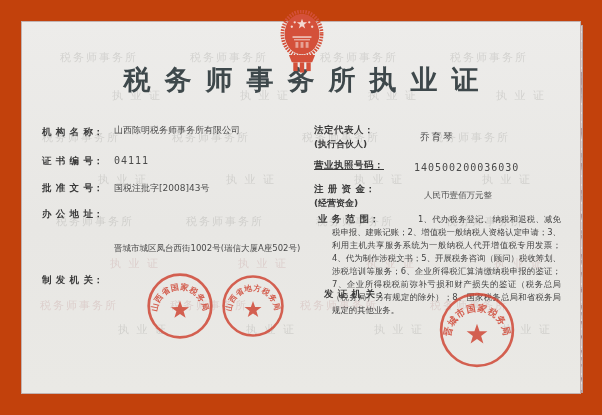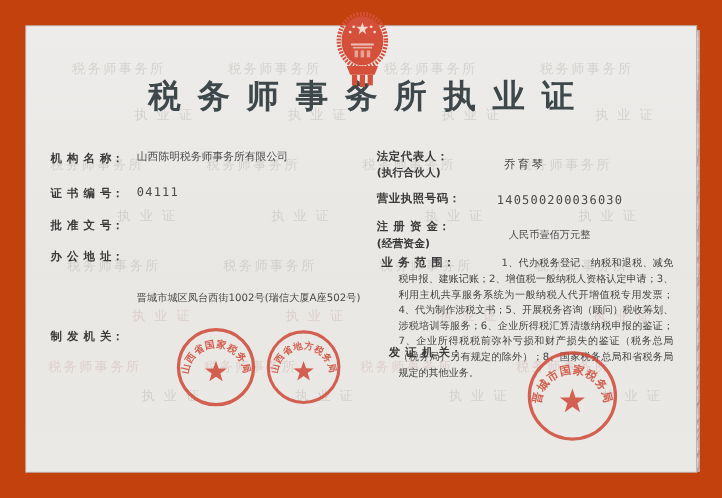--- a/index.html
+++ b/index.html
@@ -56,31 +56,32 @@
 
     <div class="title">税务师事务所执业证</div>
 
     <div class="lab" style="left:20px;top:104px;">机 构 名 称：</div>
     <div class="val" style="left:92px;top:102px;">山西陈明税务师事务所有限公司</div>
 
     <div class="lab" style="left:20px;top:133px;">证 书 编 号：</div>
     <div class="val num" style="left:92px;top:133px;font-size:10px;">04111</div>
 
     <div class="lab" style="left:20px;top:160px;">批 准 文 号：</div>
+    <div class="val" style="left:92px;top:160px;">国税注批字[2008]43号</div>
 
     <div class="lab" style="left:20px;top:186px;">办 公 地 址：</div>
     <div class="val" style="left:92px;top:187px;font-size:8.5px;margin-top:34px;">晋城市城区凤台西街1002号(瑞信大厦A座502号)</div>
 
     <div class="lab" style="left:20px;top:252px;">制 发 机 关：</div>
 
     <div class="lab" style="left:292px;top:102px;">法定代表人：</div>
     <div class="sub" style="left:292px;top:116px;">(执行合伙人)</div>
     <div class="val" style="left:398px;top:109px;font-size:9.5px;letter-spacing:2px;">乔育琴</div>
 
-    <div class="lab" style="left:292px;top:137px;">营业执照号码：</div>
+    <div class="lab" style="left:292px;top:137px;text-decoration:underline;">营业执照号码：</div>
     <div class="val num" style="left:392px;top:140px;font-size:10px;text-align:center;">140500200036030</div>
 
     <div class="lab" style="left:292px;top:161px;">注 册 资 金：</div>
     <div class="sub" style="left:292px;top:175px;">(经营资金)</div>
     <div class="val" style="left:402px;top:168px;font-size:8.5px;">人民币壹佰万元整</div>
 
     <div class="lab" style="left:296px;top:191px;">业 务 范 围：</div>
     <div class="scope">1、代办税务登记、纳税和退税、减免税申报、建账记账；2、增值税一般纳税人资格认定申请；3、利用主机共享服务系统为一般纳税人代开增值税专用发票；4、代为制作涉税文书；5、开展税务咨询（顾问）税收筹划、涉税培训等服务；6、企业所得税汇算清缴纳税申报的鉴证；7、企业所得税税前弥补亏损和财产损失的鉴证（税务总局（税务局）另有规定的除外）；8、国家税务总局和省税务局规定的其他业务。</div>
 
     <div class="lab" style="left:302px;top:266px;">发 证 机 关：</div>

